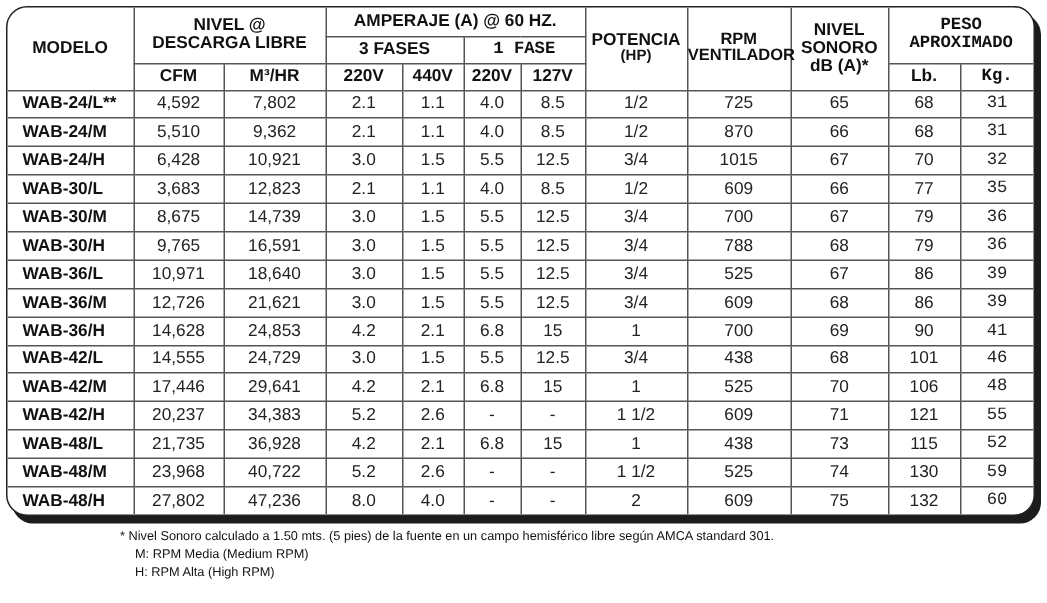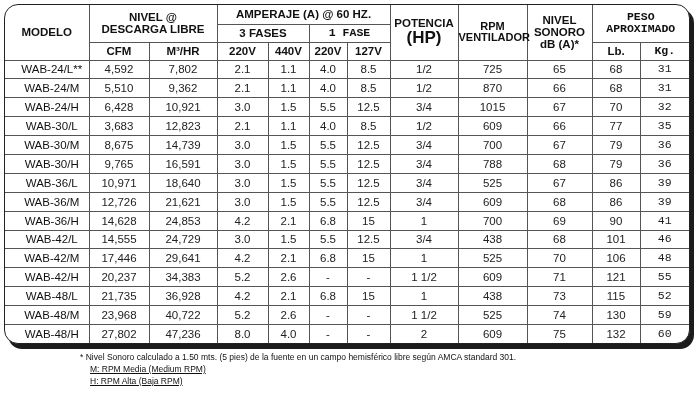--- a/index.html
+++ b/index.html
@@ -51,35 +51,35 @@
     }
     th.big { font-size: 12.5px; }
     th.small { font-size: 10px; }
     th.unit { font-size: 12px; height: 17px; }
     table.spec td {
       font-size: 11.5px;
       height: 17.3px;
       color: #222;
     }
     table.spec td.model {
-      font-weight: normal;
-      text-align: center;
+      font-weight: bold;
+      text-align: left;
       padding-left: 10px;
       color: #111;
     }
     .footnotes {
       position: absolute;
       left: 40px;
       top: 351px;
       font-size: 8.5px;
       line-height: 12px;
       color: #111;
     }
     .footnotes .note { white-space: nowrap; margin-left: 40px; }
-    .footnotes .indent { padding-left: 10px; text-decoration: underline; }
+    .footnotes .indent { padding-left: 10px; }
   </style>
 </head>
 <body>
 
 <div class="table-frame">
   <table class="spec">
     <colgroup>
       <col style="width:84px">
       <col style="width:60px">
       <col style="width:68px">
@@ -96,21 +96,21 @@
     <thead>
       <tr style="height:19px">
         <th rowspan="3" class="big">MODELO</th>
         <th colspan="2" rowspan="2" class="big">
           <div>NIVEL @</div>
           <div>DESCARGA LIBRE</div>
         </th>
         <th colspan="4" class="big">AMPERAJE (A) @ 60 HZ.</th>
         <th rowspan="3" class="small">
           <div>POTENCIA</div>
-          <div style="font-size:17px">(HP)</div>
+          <div style="font-size:10px">(HP)</div>
         </th>
         <th rowspan="3">
           <div style="font-size:11px">RPM</div>
           <div style="font-size:11px">VENTILADOR</div>
         </th>
         <th rowspan="3" class="small">
           <div>NIVEL</div>
           <div>SONORO</div>
           <div>dB (A)*</div>
         </th>
@@ -345,14 +345,14 @@
         <td>132</td>
         <td>60</td>
       </tr>
     </tbody>
   </table>
 </div>
 
 <div class="footnotes">
   <div class="note">*  Nivel Sonoro calculado a 1.50 mts. (5 pies) de la fuente en un campo hemisférico libre según AMCA standard 301.</div>
   <div class="note indent">M: RPM Media (Medium RPM)</div>
-  <div class="note indent">H: RPM Alta (Baja RPM)</div>
+  <div class="note indent">H: RPM Alta (High RPM)</div>
 </div>
 
 </body></html>

